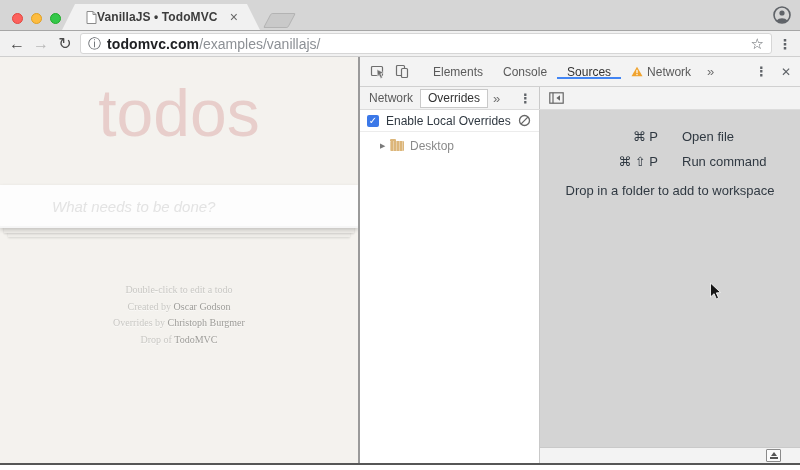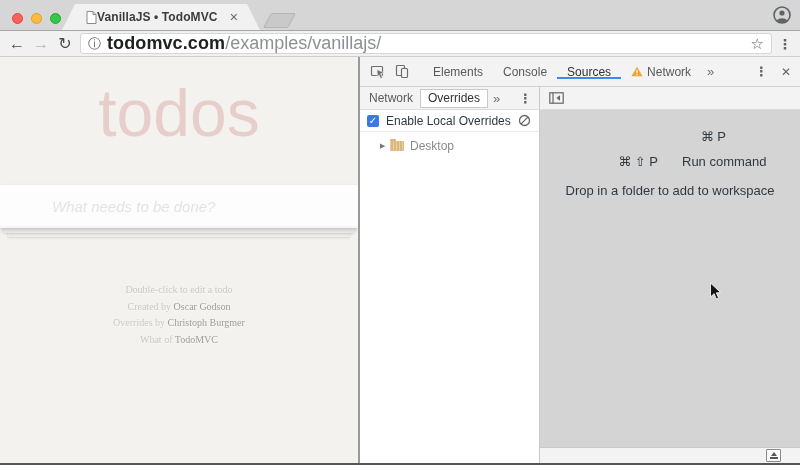--- a/index.html
+++ b/index.html
@@ -20,21 +20,21 @@
   .tab-close { font-size:14px; color:#666; line-height:14px; cursor:default; }
   .newtab { position:absolute; left:267px; top:13px; width:25px; height:15px; background:#c9c9c9; transform:skewX(-28deg); border-radius:2px; border:1px solid #b3b3b3; }
   .avatar { position:absolute; right:9px; top:6px; width:18px; height:18px; }
 
   
   .toolbar { height:27px; background:#f1f1f1; border-top:1px solid #a6a6a6; border-bottom:1px solid #cfcfcf; display:flex; align-items:center; padding:0 8px; gap:6px; }
   .navbtn { font-size:16px; color:#4a4a4a; line-height:20px; width:18px; text-align:center; }
   .navbtn.disabled { color:#b8b8b8; }
   .omnibox { flex:1; height:21px; background:#fff; border:1px solid #d6d6d6; border-radius:3px; display:flex; align-items:center; padding:0 7px; gap:6px; }
   .info-icon { font-size:13px; color:#5f6368; line-height:13px; }
-  .url { font-size:18px; color:#202124; white-space:nowrap; }
+  .url { font-size:14px; color:#202124; white-space:nowrap; }
   .url .path { color:#8c9095; }
   .url .host { font-weight:bold; letter-spacing:0.1px; }
   .omni-spacer { flex:1; }
   .star { font-size:15px; color:#5f6368; line-height:15px; }
   .menu-dots { font-size:14px; color:#5f6368; width:14px; text-align:center; font-weight:bold; }
 
   
   .content { display:flex; height:406px; }
 
   
@@ -138,21 +138,21 @@
 
     <div class="todo-page">
       <div class="todo-title">todos</div>
       <div class="todo-input-wrap">
         <input class="todo-input" type="text" placeholder="What needs to be done?" style="">
       </div>
       <div class="todo-footer">
         <div><span>Double-click to edit a todo</span></div>
         <div><span>Created by </span><a class="lnk" href="#">Oscar Godson</a></div>
         <div><span>Overrides by </span><a class="lnk" href="#">Christoph Burgmer</a></div>
-        <div><span>What of </span><a class="lnk" href="#">TodoMVC</a></div>
+        <div><span>Drop of </span><a class="lnk" href="#">TodoMVC</a></div>
       </div>
     </div>
 
     <div class="devtools">
 
       <div class="dt-toolbar">
         <span class="dt-iconbtn">
           <svg width="16" height="16" viewBox="0 0 16 16">
             <rect x="1.5" y="2.5" width="11" height="9" rx="1" fill="none" stroke="#6e6e6e" stroke-width="1.2"></rect>
             <path d="M7 5.5 L14 8.8 L10.7 9.8 L12.5 13.6 L10.7 14.4 L9 10.7 L7.4 12.8 Z" fill="#6e6e6e" stroke="#f3f3f3" stroke-width="0.6"></path>
@@ -223,20 +223,21 @@
             <span class="disclosure">▶</span>
             <span class="folder"></span>
             <span class="tree-label">Desktop</span>
           </div>
         </div>
 
         <div class="dt-editor">
           <div class="shortcuts">
             <div class="shortcut-row">
               <span class="keys">⌘ P</span>
+              <span class="action">Open file</span>
             </div>
             <div class="shortcut-row">
               <span class="keys">⌘ ⇧ P</span>
               <span class="action">Run command</span>
             </div>
           </div>
           <div class="drop-hint">Drop in a folder to add to workspace</div>
 
           <svg class="mouse-cursor" width="13" height="19" viewBox="0 0 13 19">
             <path d="M1.5 1 L1.5 15 L5.1 11.7 L7.3 16.9 L9.6 15.9 L7.3 10.9 L11.6 10.5 Z" fill="#151515" stroke="#f5f5f5" stroke-width="0.9"></path>

